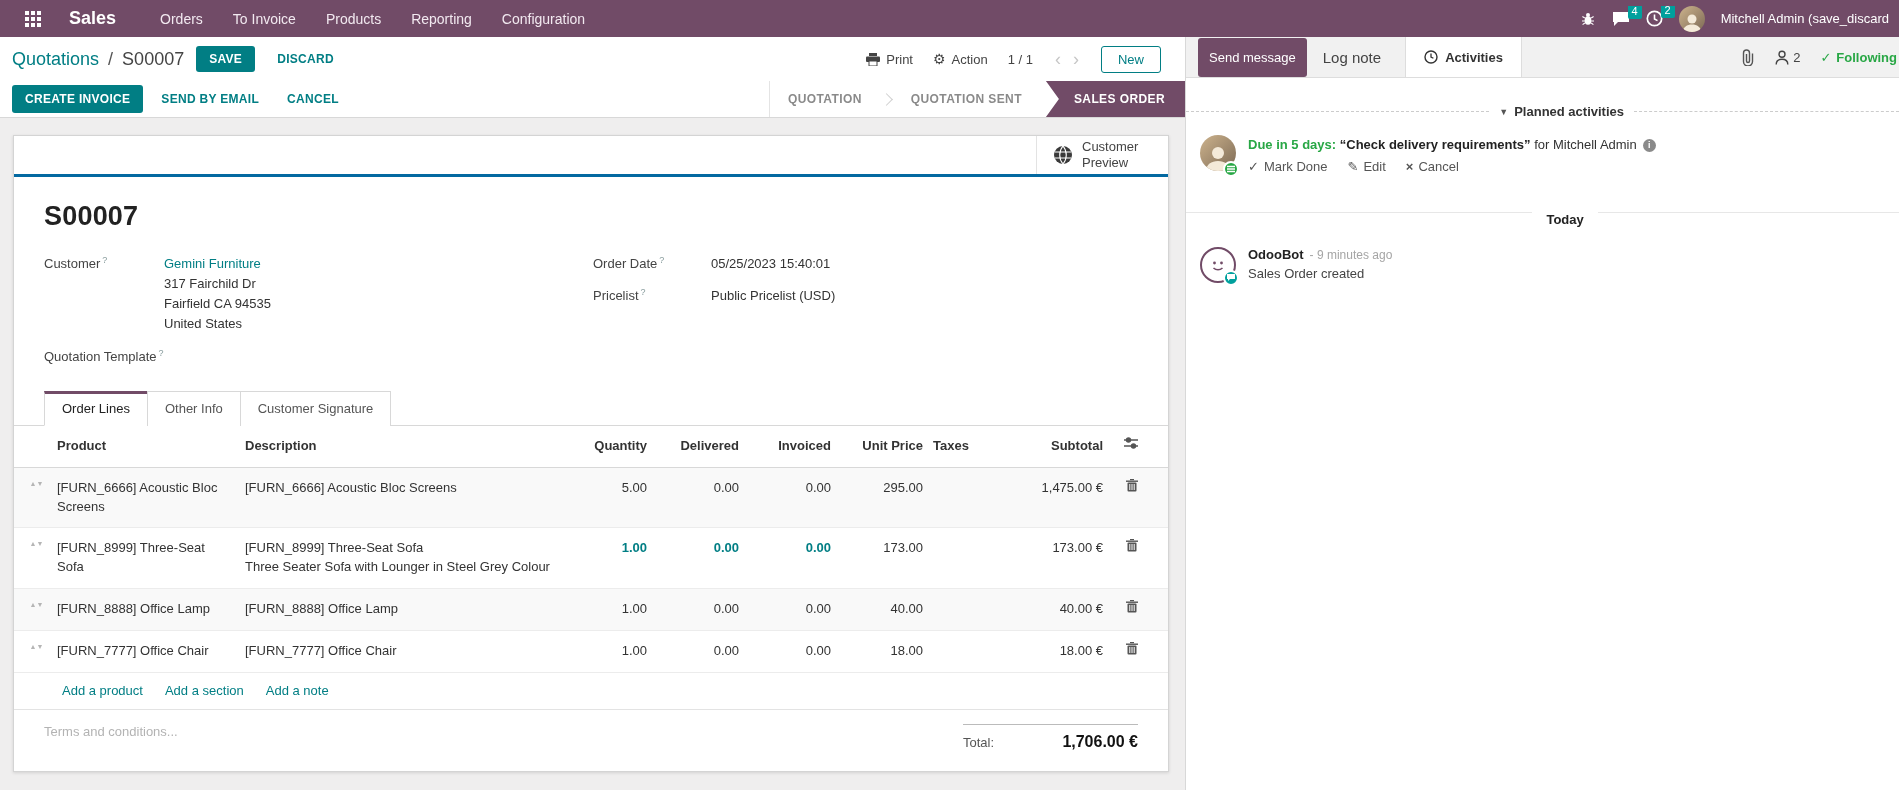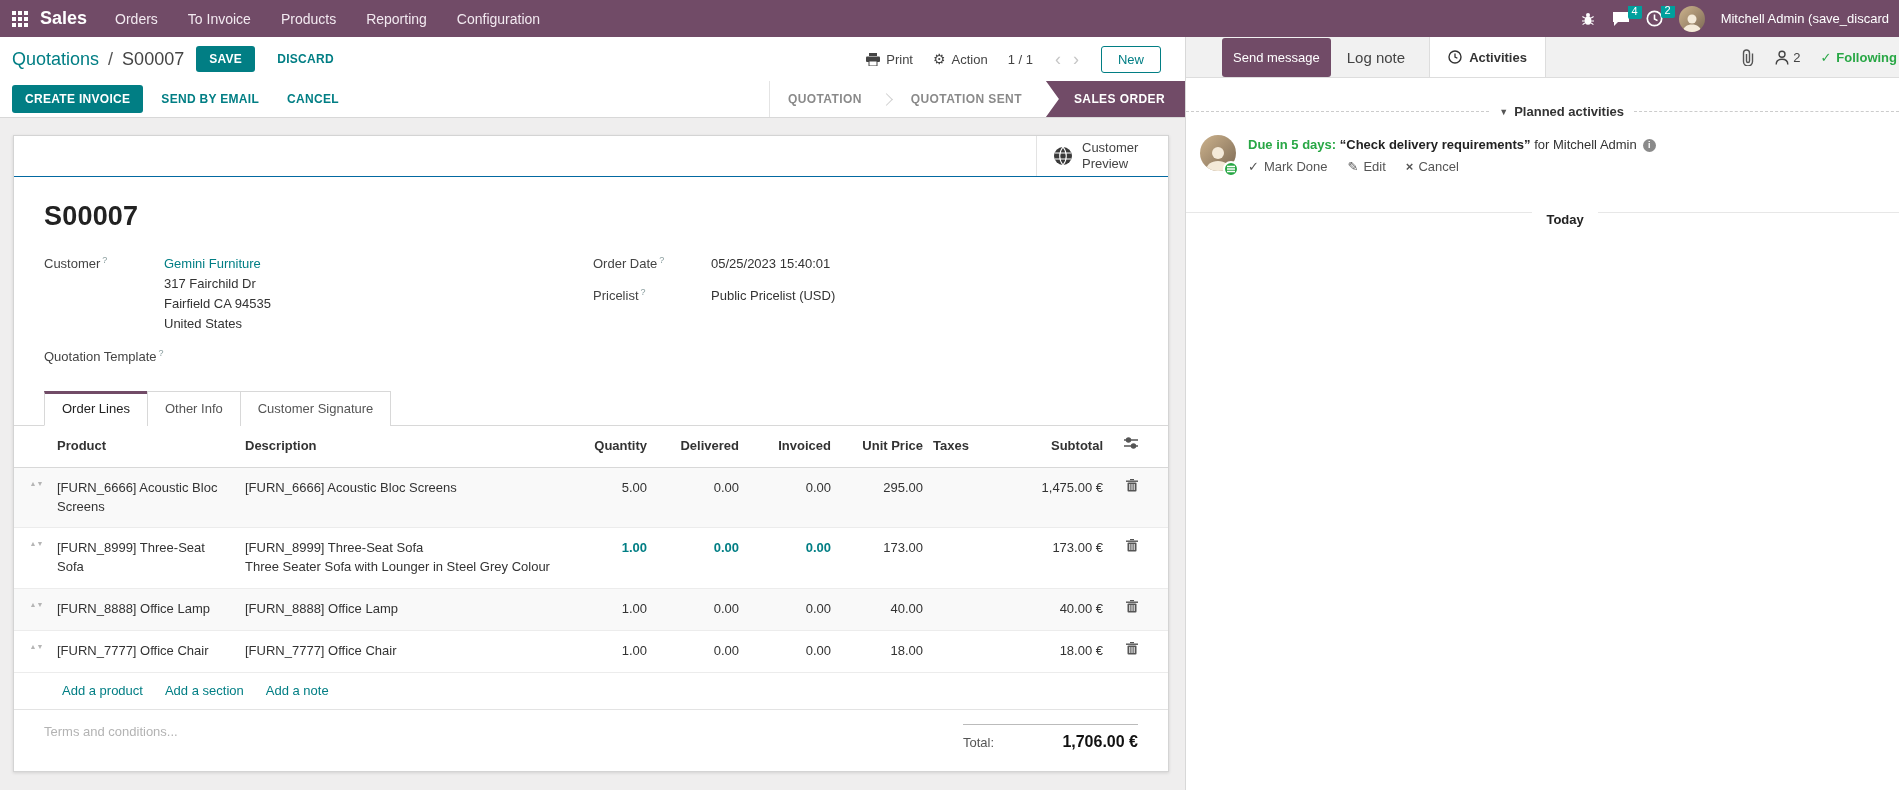--- a/index.html
+++ b/index.html
@@ -5,21 +5,21 @@
   :root{
     --purple:#714B67; --teal:#017E84; --green:#28a745; --red:#E8392E;
     --badge:#00A09D; --text:#333; --muted:#777; --border:#d8d8d8;
   }
   *{box-sizing:border-box;}
   html,body{margin:0;padding:0;}
   body{font-family:"Liberation Sans","DejaVu Sans",sans-serif;font-size:13px;color:var(--text);}
   .app{width:1899px;height:790px;overflow:hidden;background:#fff;display:flex;flex-direction:column;}
 
   
-  .navbar{height:37px;background:var(--purple);display:flex;align-items:center;color:#fff;flex:none;padding:0 10px 0 12px;}
+  .navbar{height:37px;background:var(--purple);display:flex;align-items:center;color:#fff;flex:none;padding:0 10px 0 25px;gap:16px;}
   .grid-icon{display:grid;grid-template-columns:repeat(3,4px);grid-gap:2px;margin-right:12px;cursor:pointer;}
   .grid-icon i{width:4px;height:4px;background:#fff;display:block;}
   .brand{font-size:18px;font-weight:bold;margin-right:28px;}
   .nav-menu{display:flex;gap:30px;}
   .nav-menu span{font-size:14px;color:#f2e9f0;cursor:pointer;}
   .nav-right{margin-left:auto;display:flex;align-items:center;gap:16px;overflow:hidden;}
   .nav-ic{position:relative;display:inline-flex;align-items:center;cursor:pointer;}
   .nav-badge{position:absolute;top:-7px;right:-12px;background:var(--badge);color:#fff;font-size:11px;padding:0 4px;height:15px;line-height:15px;border-radius:2px;}
   .avatar{width:26px;height:26px;border-radius:50%;background:linear-gradient(135deg,#cdb38d,#7d6a55);display:inline-flex;align-items:flex-end;justify-content:center;overflow:hidden;flex:none;}
   .username{font-size:13px;color:#fff;white-space:nowrap;}
@@ -50,21 +50,21 @@
   .btn-primary{background:var(--teal);color:#fff;border:none;font-size:12px;font-weight:bold;padding:7px 13px;border-radius:3px;cursor:pointer;letter-spacing:.3px;}
   .btn-flat{background:none;border:none;color:var(--teal);font-size:12px;font-weight:bold;padding:7px 10px;cursor:pointer;letter-spacing:.3px;}
   .statusbar{margin-left:auto;display:flex;align-items:stretch;border-left:1px solid #e4e4e4;}
   .state{display:flex;align-items:center;padding:0 18px;font-size:12px;font-weight:600;color:#8a8a8a;letter-spacing:.4px;cursor:pointer;white-space:nowrap;}
   .state-sep{align-self:center;width:9px;height:9px;border-top:1px solid #cfcfcf;border-right:1px solid #cfcfcf;transform:rotate(45deg);margin:0 2px;flex:none;}
   .state.active{background:var(--purple);color:#fff;clip-path:polygon(0 0,100% 0,100% 100%,0 100%,13px 50%);padding:0 20px 0 28px;margin-left:6px;}
 
   
   .form-bg{flex:1;overflow:hidden;padding:17px 16px 0 13px;}
   .sheet{background:#fff;border:1px solid #d4d4d4;box-shadow:0 1px 3px rgba(0,0,0,.12);min-height:618px;display:flex;flex-direction:column;}
-  .sheet-header{height:41px;border-bottom:1px solid #0369a1;display:flex;justify-content:flex-end;}
+  .sheet-header{height:41px;border-bottom:3px solid #0369a1;display:flex;justify-content:flex-end;}
   .preview-btn{border:none;border-left:1px solid #e3e3e3;background:#fff;display:flex;align-items:center;gap:9px;padding:0 16px;cursor:pointer;color:#444;font-size:13px;text-align:left;}
   .preview-btn .lbl{width:70px;line-height:1.25;}
   .sheet-body{padding:24px 30px 20px 30px;flex:1;display:flex;flex-direction:column;}
   .sheet-title{font-size:27px;font-weight:600;color:#222;margin:0 0 22px 0;letter-spacing:.2px;}
   sup.help{color:#879b9c;font-size:9px;margin-left:2px;}
   .fields{display:flex;margin-bottom:26px;}
   .fcol{flex:1;display:flex;flex-direction:column;gap:12px;}
   .frow{display:flex;}
   .frow label{width:120px;flex:none;color:#444;padding-top:1px;}
   .frow label.strong{font-weight:bold;color:#222;}
@@ -103,21 +103,21 @@
   .bottom-band{display:flex;padding-top:14px;}
   .terms{color:#b3b3b3;}
   .total-box{margin-left:auto;width:175px;border-top:1px solid #bbb;padding-top:8px;display:flex;align-items:baseline;justify-content:space-between;}
   .total-box .tl{color:#555;}
   .total-box .tv{font-size:16px;font-weight:bold;color:#111;}
 
   
   .chatter{width:714px;flex:none;background:#fff;border-left:1px solid #d8d8d8;display:flex;flex-direction:column;overflow:hidden;}
   .chat-top{height:41px;background:#f1f1f1;border-bottom:1px solid #ddd;display:flex;align-items:stretch;}
   .chat-top-inner{display:flex;align-items:center;gap:4px;padding-left:12px;}
-  .btn-sendmsg{background:var(--purple);color:#fff;border:none;font-size:13px;padding:12px 11px;border-radius:3px;cursor:pointer;margin-left:24px;}
+  .btn-sendmsg{background:var(--purple);color:#fff;border:none;font-size:13px;padding:12px 11px;border-radius:3px;cursor:pointer;}
   .btn-lognote{background:none;border:none;color:#444;font-size:15px;padding:6px 12px;cursor:pointer;}
   .activities-seg{display:flex;align-items:center;gap:7px;background:#fff;border-left:1px solid #ddd;border-right:1px solid #ddd;padding:0 18px;margin-left:12px;color:#333;font-size:13px;cursor:pointer;font-weight:600;}
   .chat-top-right{margin-left:auto;display:flex;align-items:center;gap:20px;padding-right:2px;white-space:nowrap;}
   .follow{color:var(--green);font-weight:600;display:flex;align-items:center;gap:5px;cursor:pointer;}
   .followers{display:flex;align-items:center;gap:4px;color:#444;cursor:pointer;}
 
   .planned-head{display:flex;align-items:center;margin:26px 0 6px 0;gap:10px;}
   .dash{border-top:1px dashed #ccc;height:0;}
   .dash.l{flex:1;}
   .dash.r{width:265px;}
@@ -518,15 +518,38 @@
           </div>
         </div>
       </div>
 
       <div class="today-row">
         <span class="ln l"></span>
           <b>Today</b>
           <span class="ln r"></span>
       </div>
 
+      <div class="message">
+        <span class="av-wrap">
+          <span class="av bot">
+            <svg width="22" height="22" viewBox="0 0 22 22" fill="none" stroke="#714B67" stroke-width="1.6">
+                <circle cx="7.5" cy="9" r="1.4" fill="#714B67" stroke="none"></circle>
+                <circle cx="14.5" cy="9" r="1.4" fill="#714B67" stroke="none"></circle>
+                <path d="M6.5 14c2.6 2.2 6.4 2.2 9 0"></path>
+              </svg>
+          </span>
+          <span class="badge-dot teal">
+            <svg width="8" height="8" viewBox="0 0 8 8" fill="#fff">
+                <path d="M0 0h8v5H3L1 7V5H0z"></path>
+              </svg>
+          </span>
+        </span>
+        <div>
+          <div class="msg-head">
+            <span class="msg-author">OdooBot</span>
+            <span class="msg-time">- 9 minutes ago</span>
+          </div>
+          <div class="msg-body">Sales Order created</div>
+        </div>
+      </div>
     </aside>
   </div>
 </div>
 
 </body></html>

